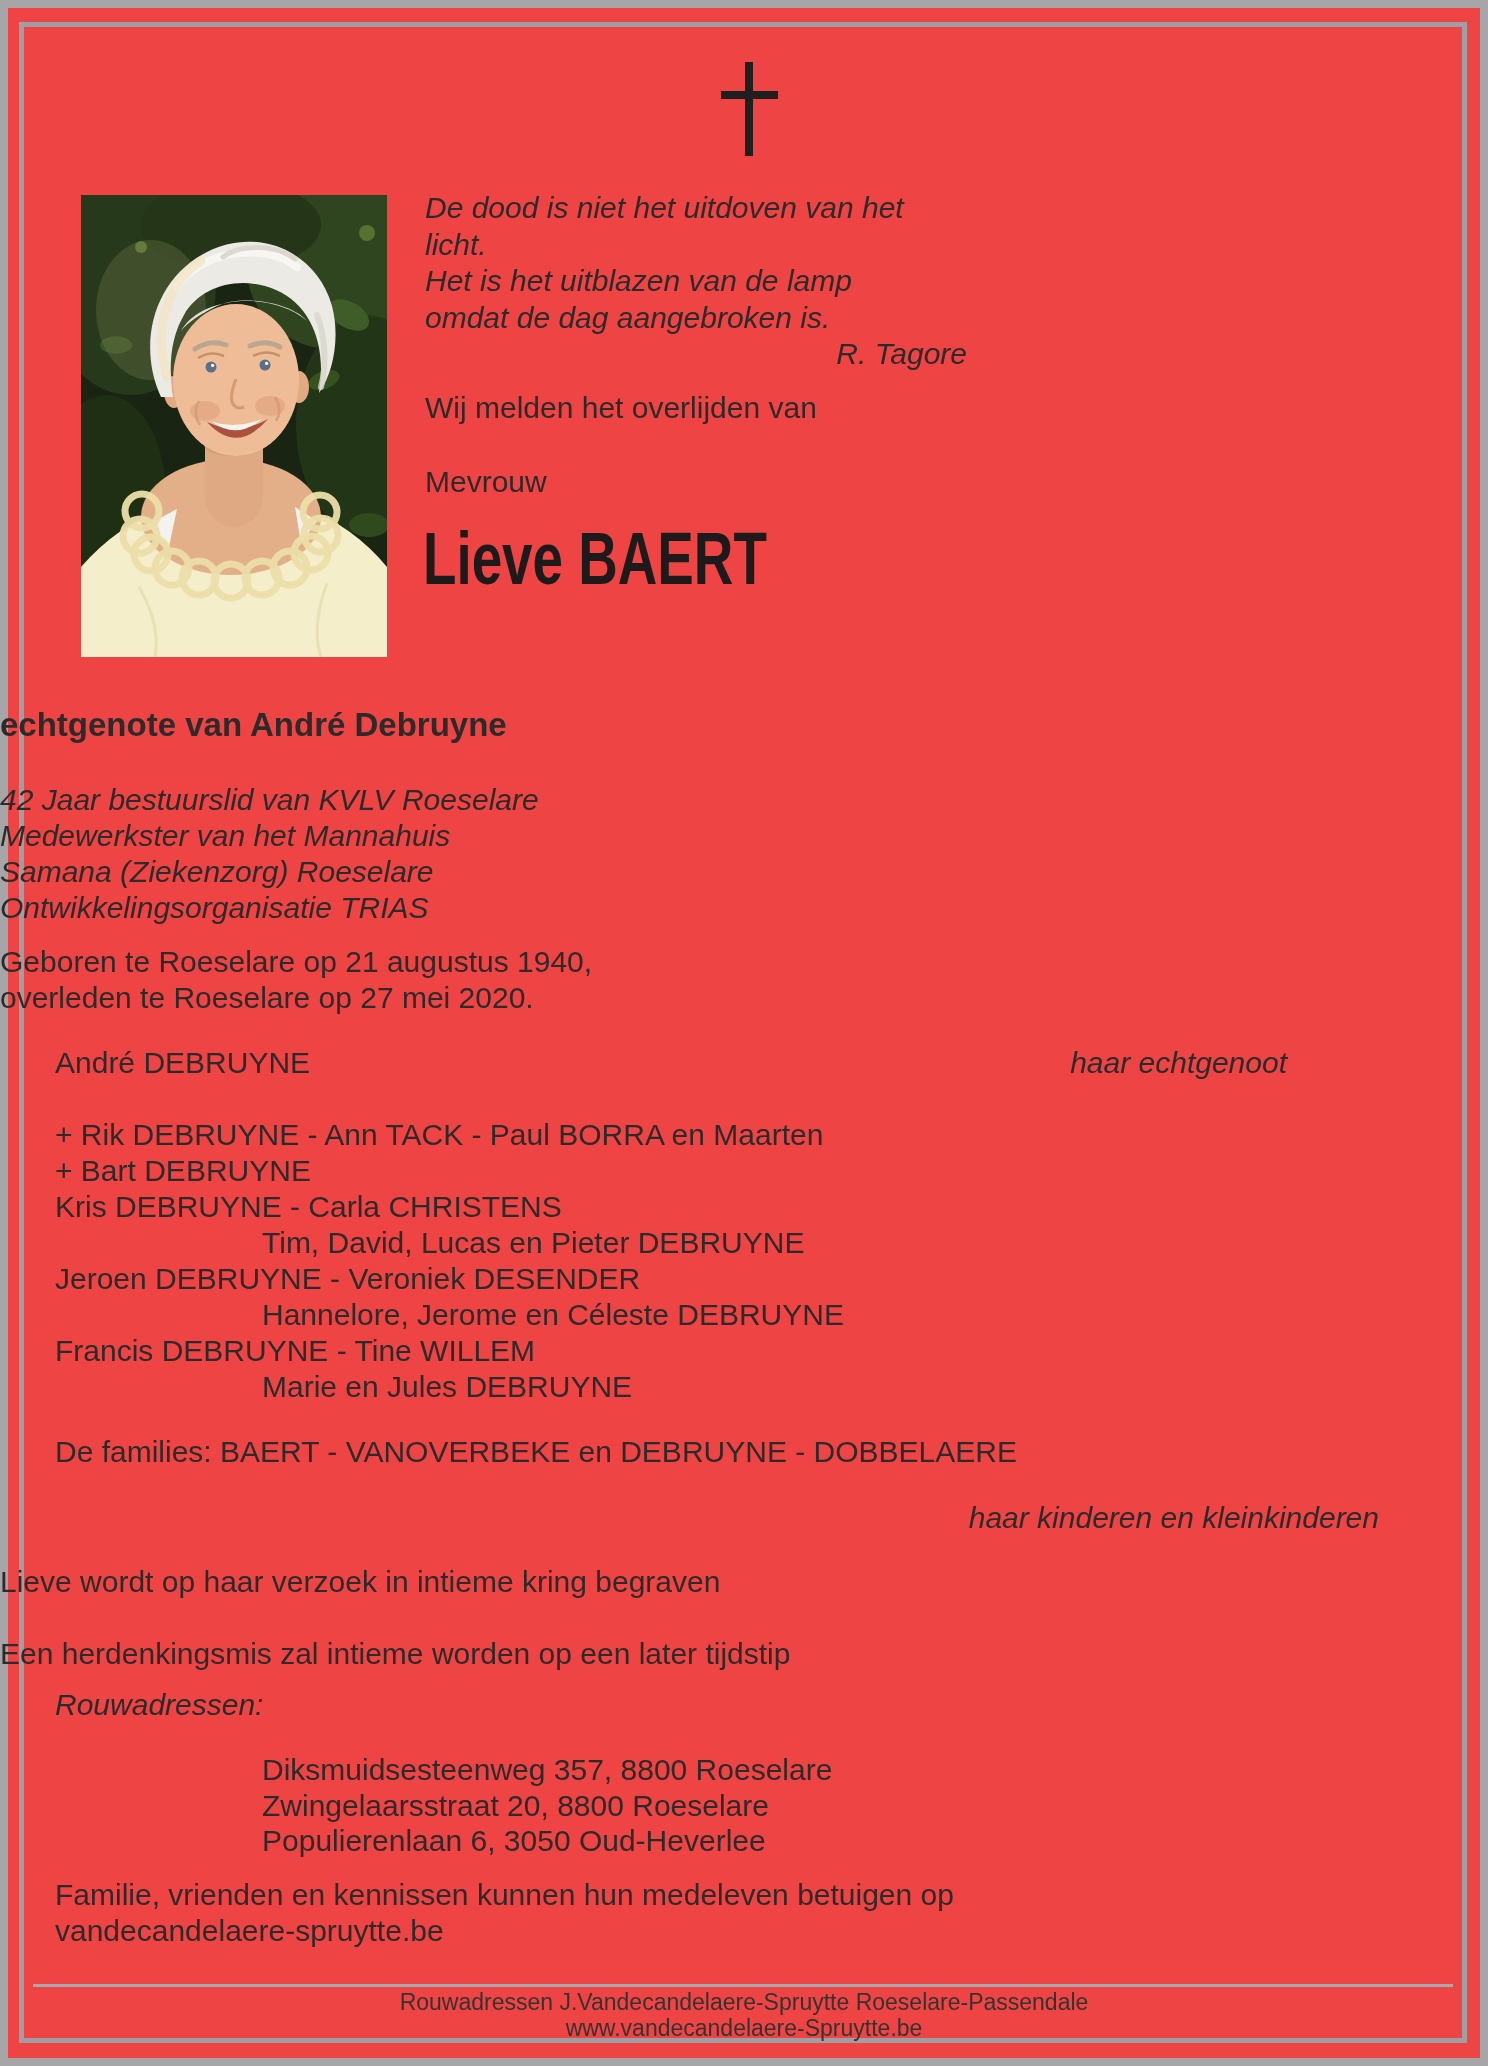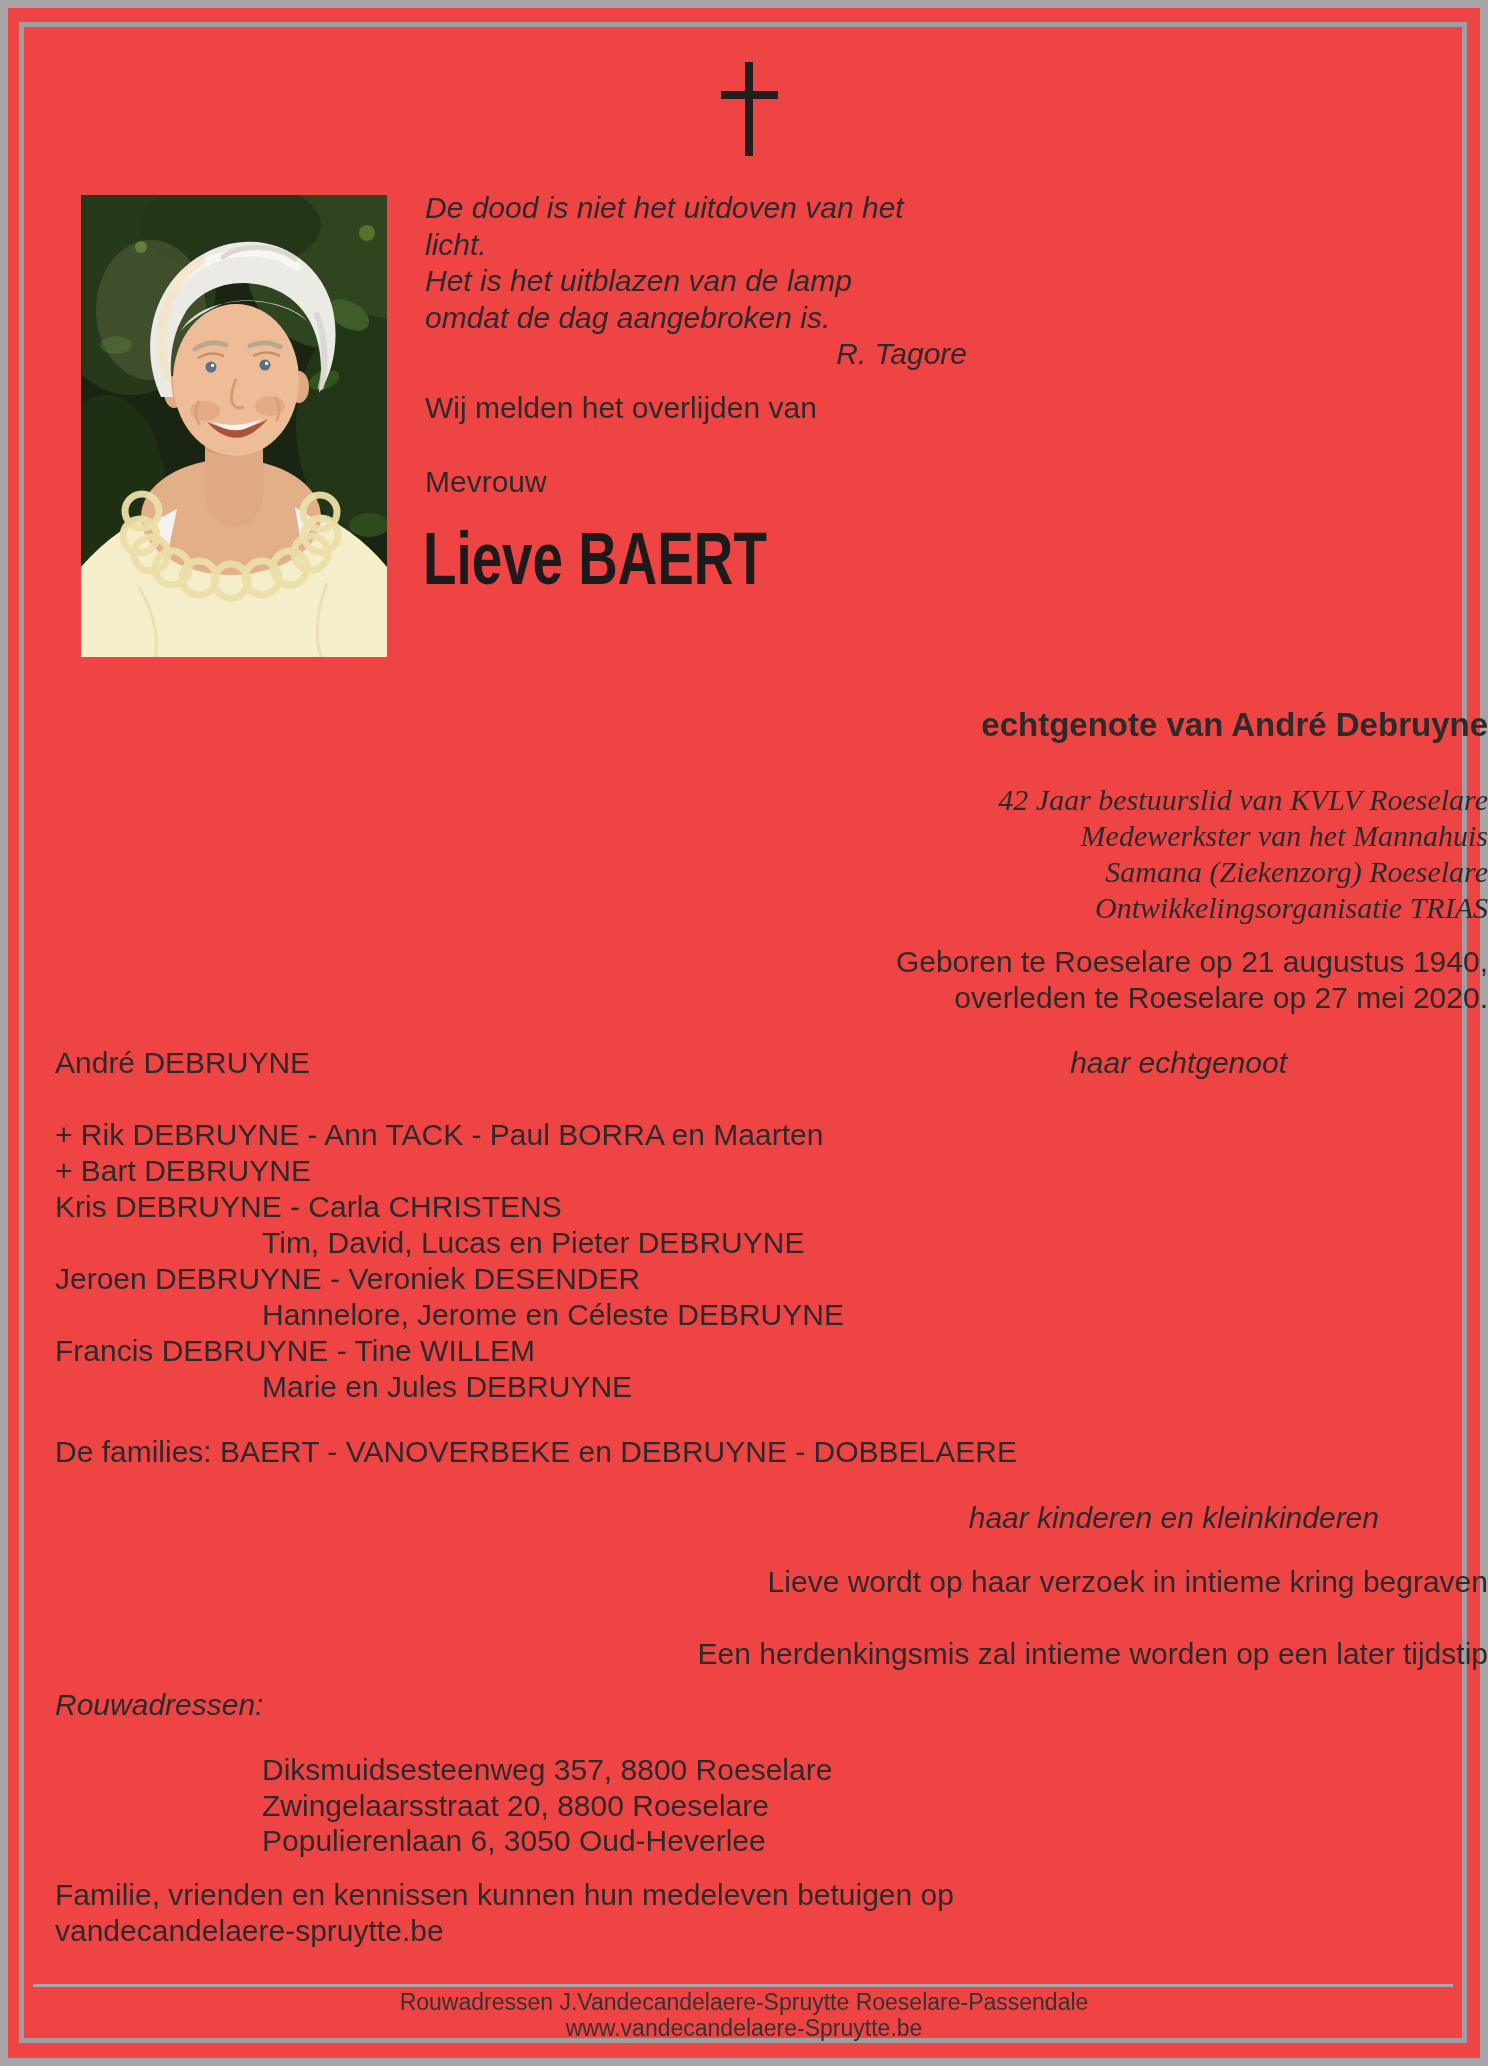--- a/index.html
+++ b/index.html
@@ -13,33 +13,33 @@
   .inner-frame{position:absolute;left:19px;top:22px;right:21px;bottom:23px;border:5px solid #9f9fa3;pointer-events:none;}
 
   .cross-v{left:745px;top:62px;width:8px;height:94px;background:#1f1f1f;}
   .cross-h{left:721px;top:91px;width:57px;height:8px;background:#1f1f1f;}
 
   .photo{left:81px;top:195px;width:306px;height:462px;}
   .photo svg{display:block;width:100%;height:100%;}
 
   .t30{font-size:30px;line-height:36px;}
   .italic{font-style:italic;}
-  .center{left:0;right:0;text-align:right;margin-left:22px;}
+  .center{left:0;right:16px;text-align:left;}
 
   .quote{left:425px;top:190px;width:548px;font-size:30px;line-height:36.5px;font-style:italic;}
   .quote-attr{text-align:right;padding-right:6px;}
 
   .intro{left:425px;top:390px;}
   .honorific{left:425px;top:464px;}
   .deceased-name{
     left:423px;top:520px;font-size:74px;line-height:78px;font-weight:700;
     transform:scaleX(0.74);transform-origin:0 50%;white-space:nowrap;color:#1c1a1b;
   }
   .relation{top:705px;font-size:33px;line-height:40px;font-weight:700;}
-  .memberships{top:782px;font-family:Liberation Serif, serif;}
+  .memberships{top:782px;}
   .life-dates{top:944px;}
 
   .spouse-name{left:55px;top:1045px;}
   .spouse-role{right:201px;top:1045px;}
 
   .family-list{left:55px;top:1117px;width:1100px;}
   .family-line{white-space:nowrap;}
   .family-line.indent{padding-left:207px;}
 
   .families-line{left:55px;top:1434px;}

